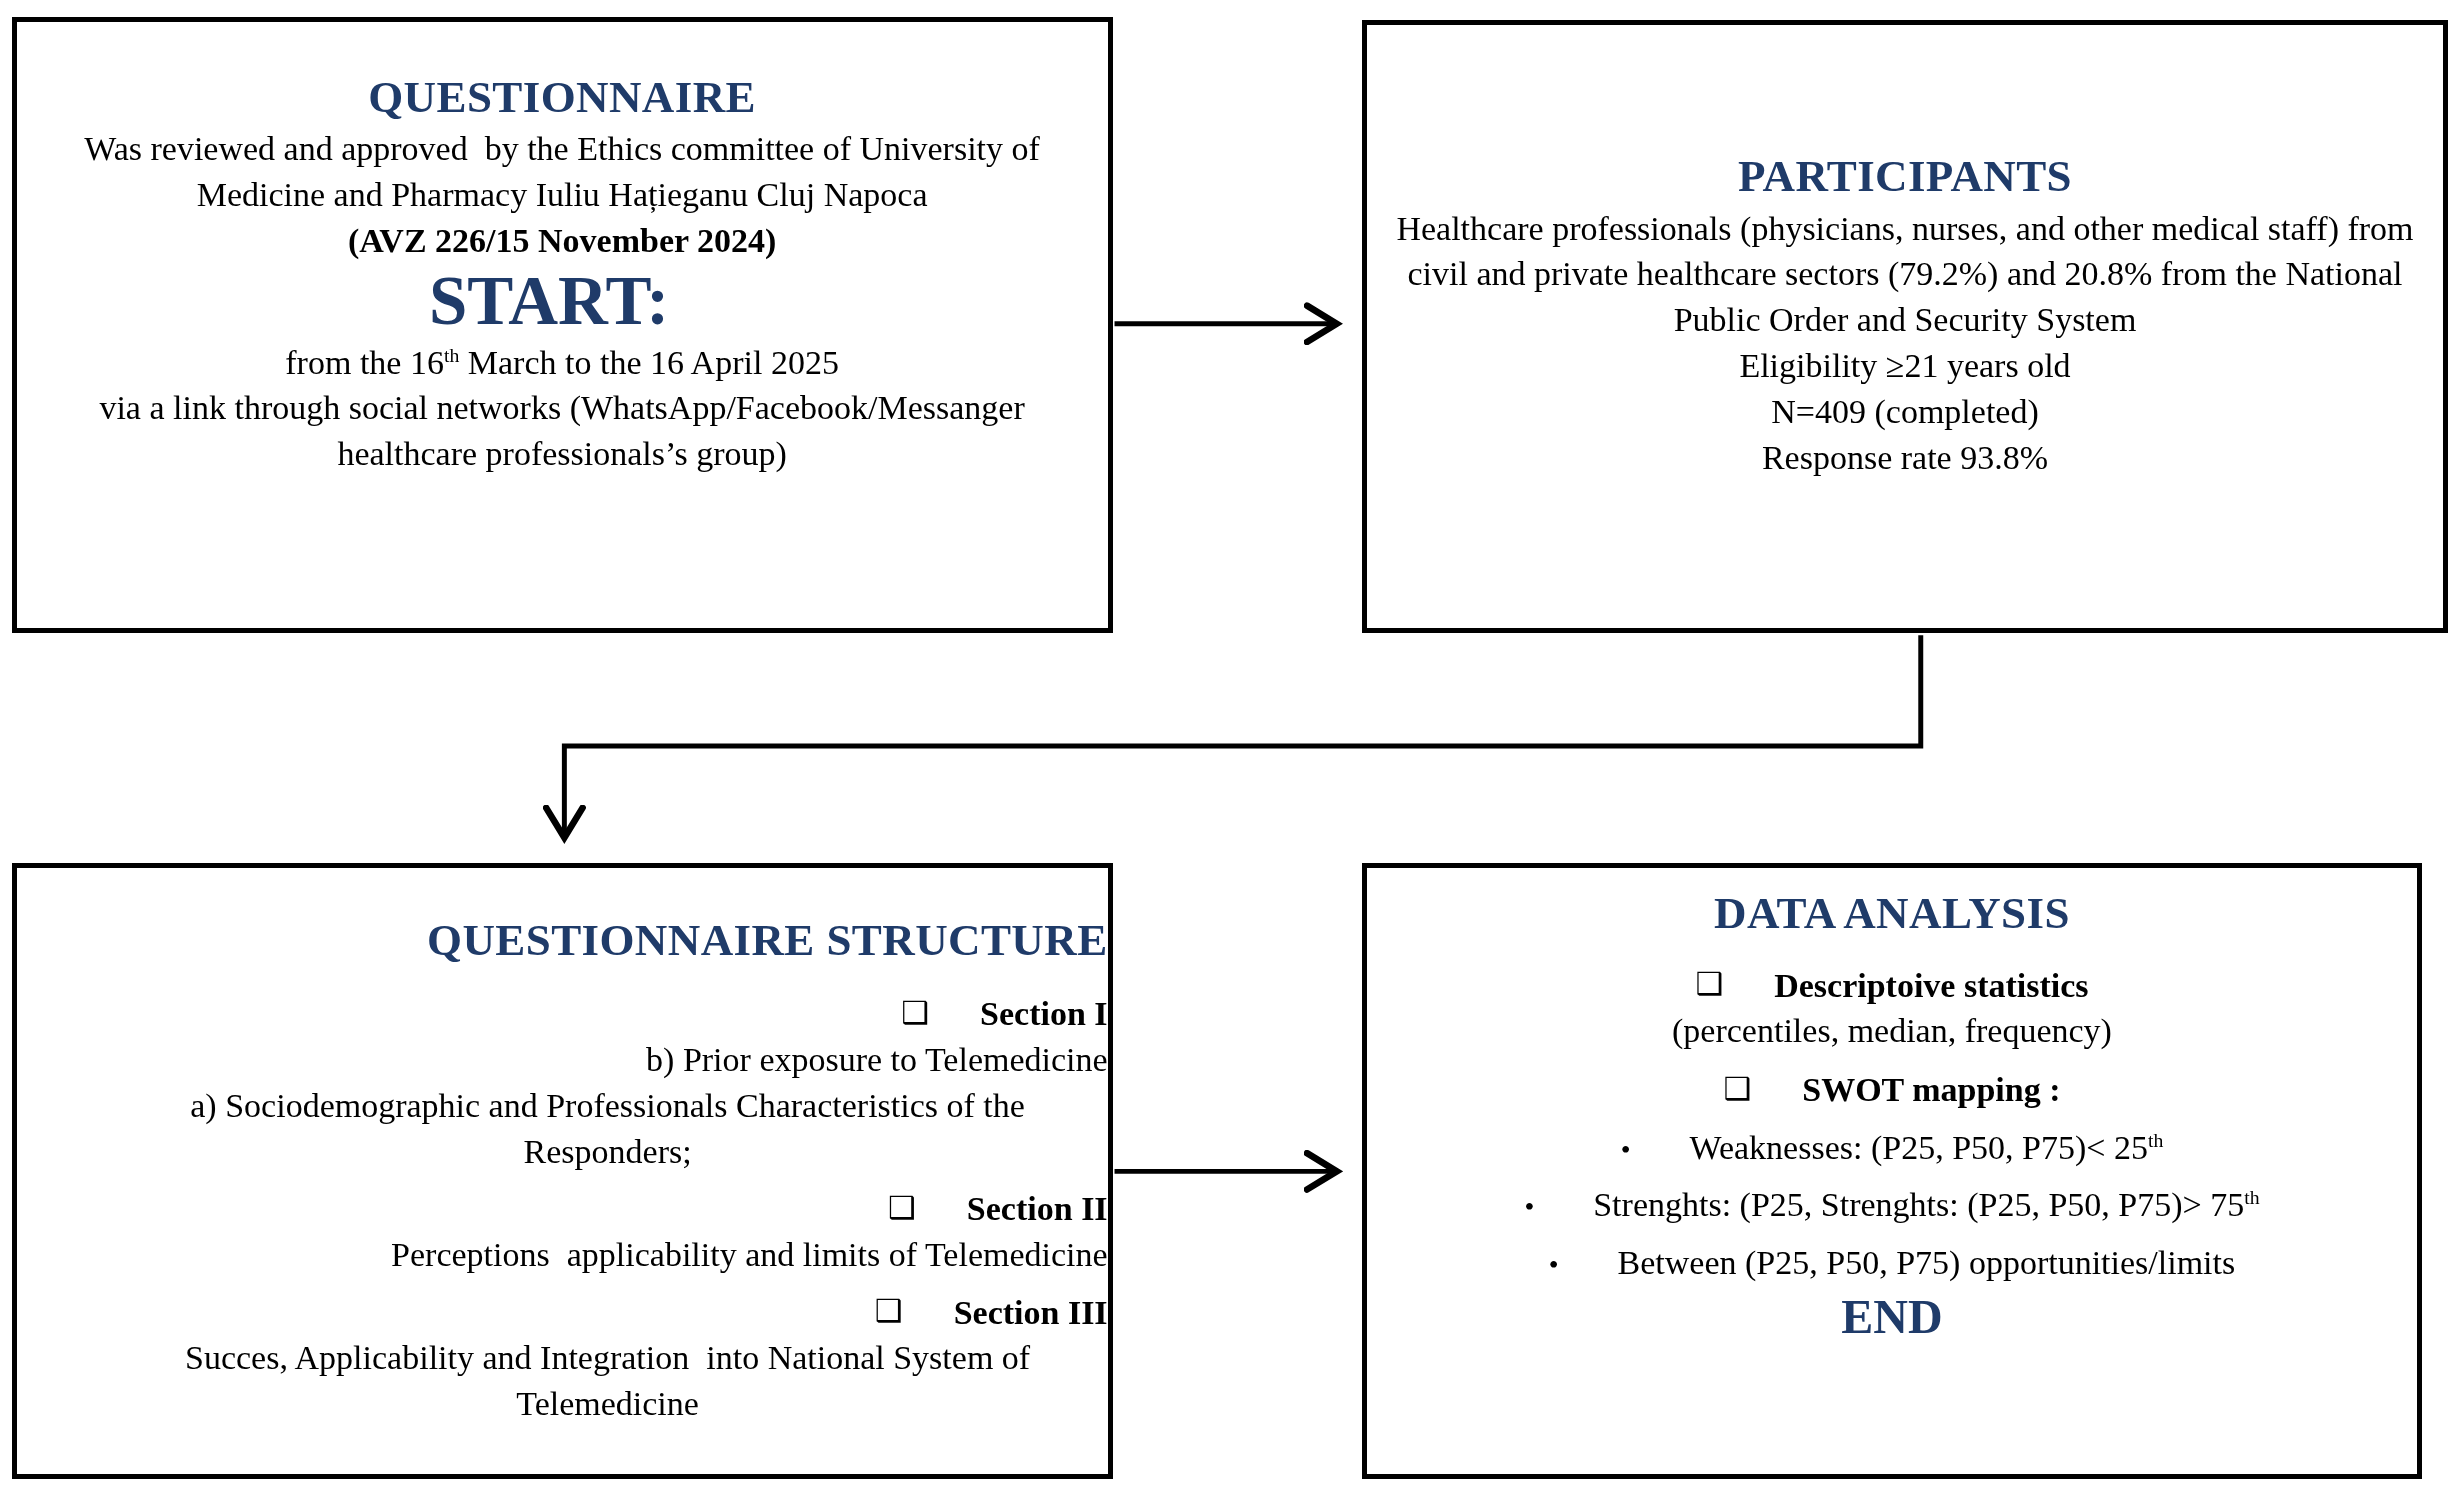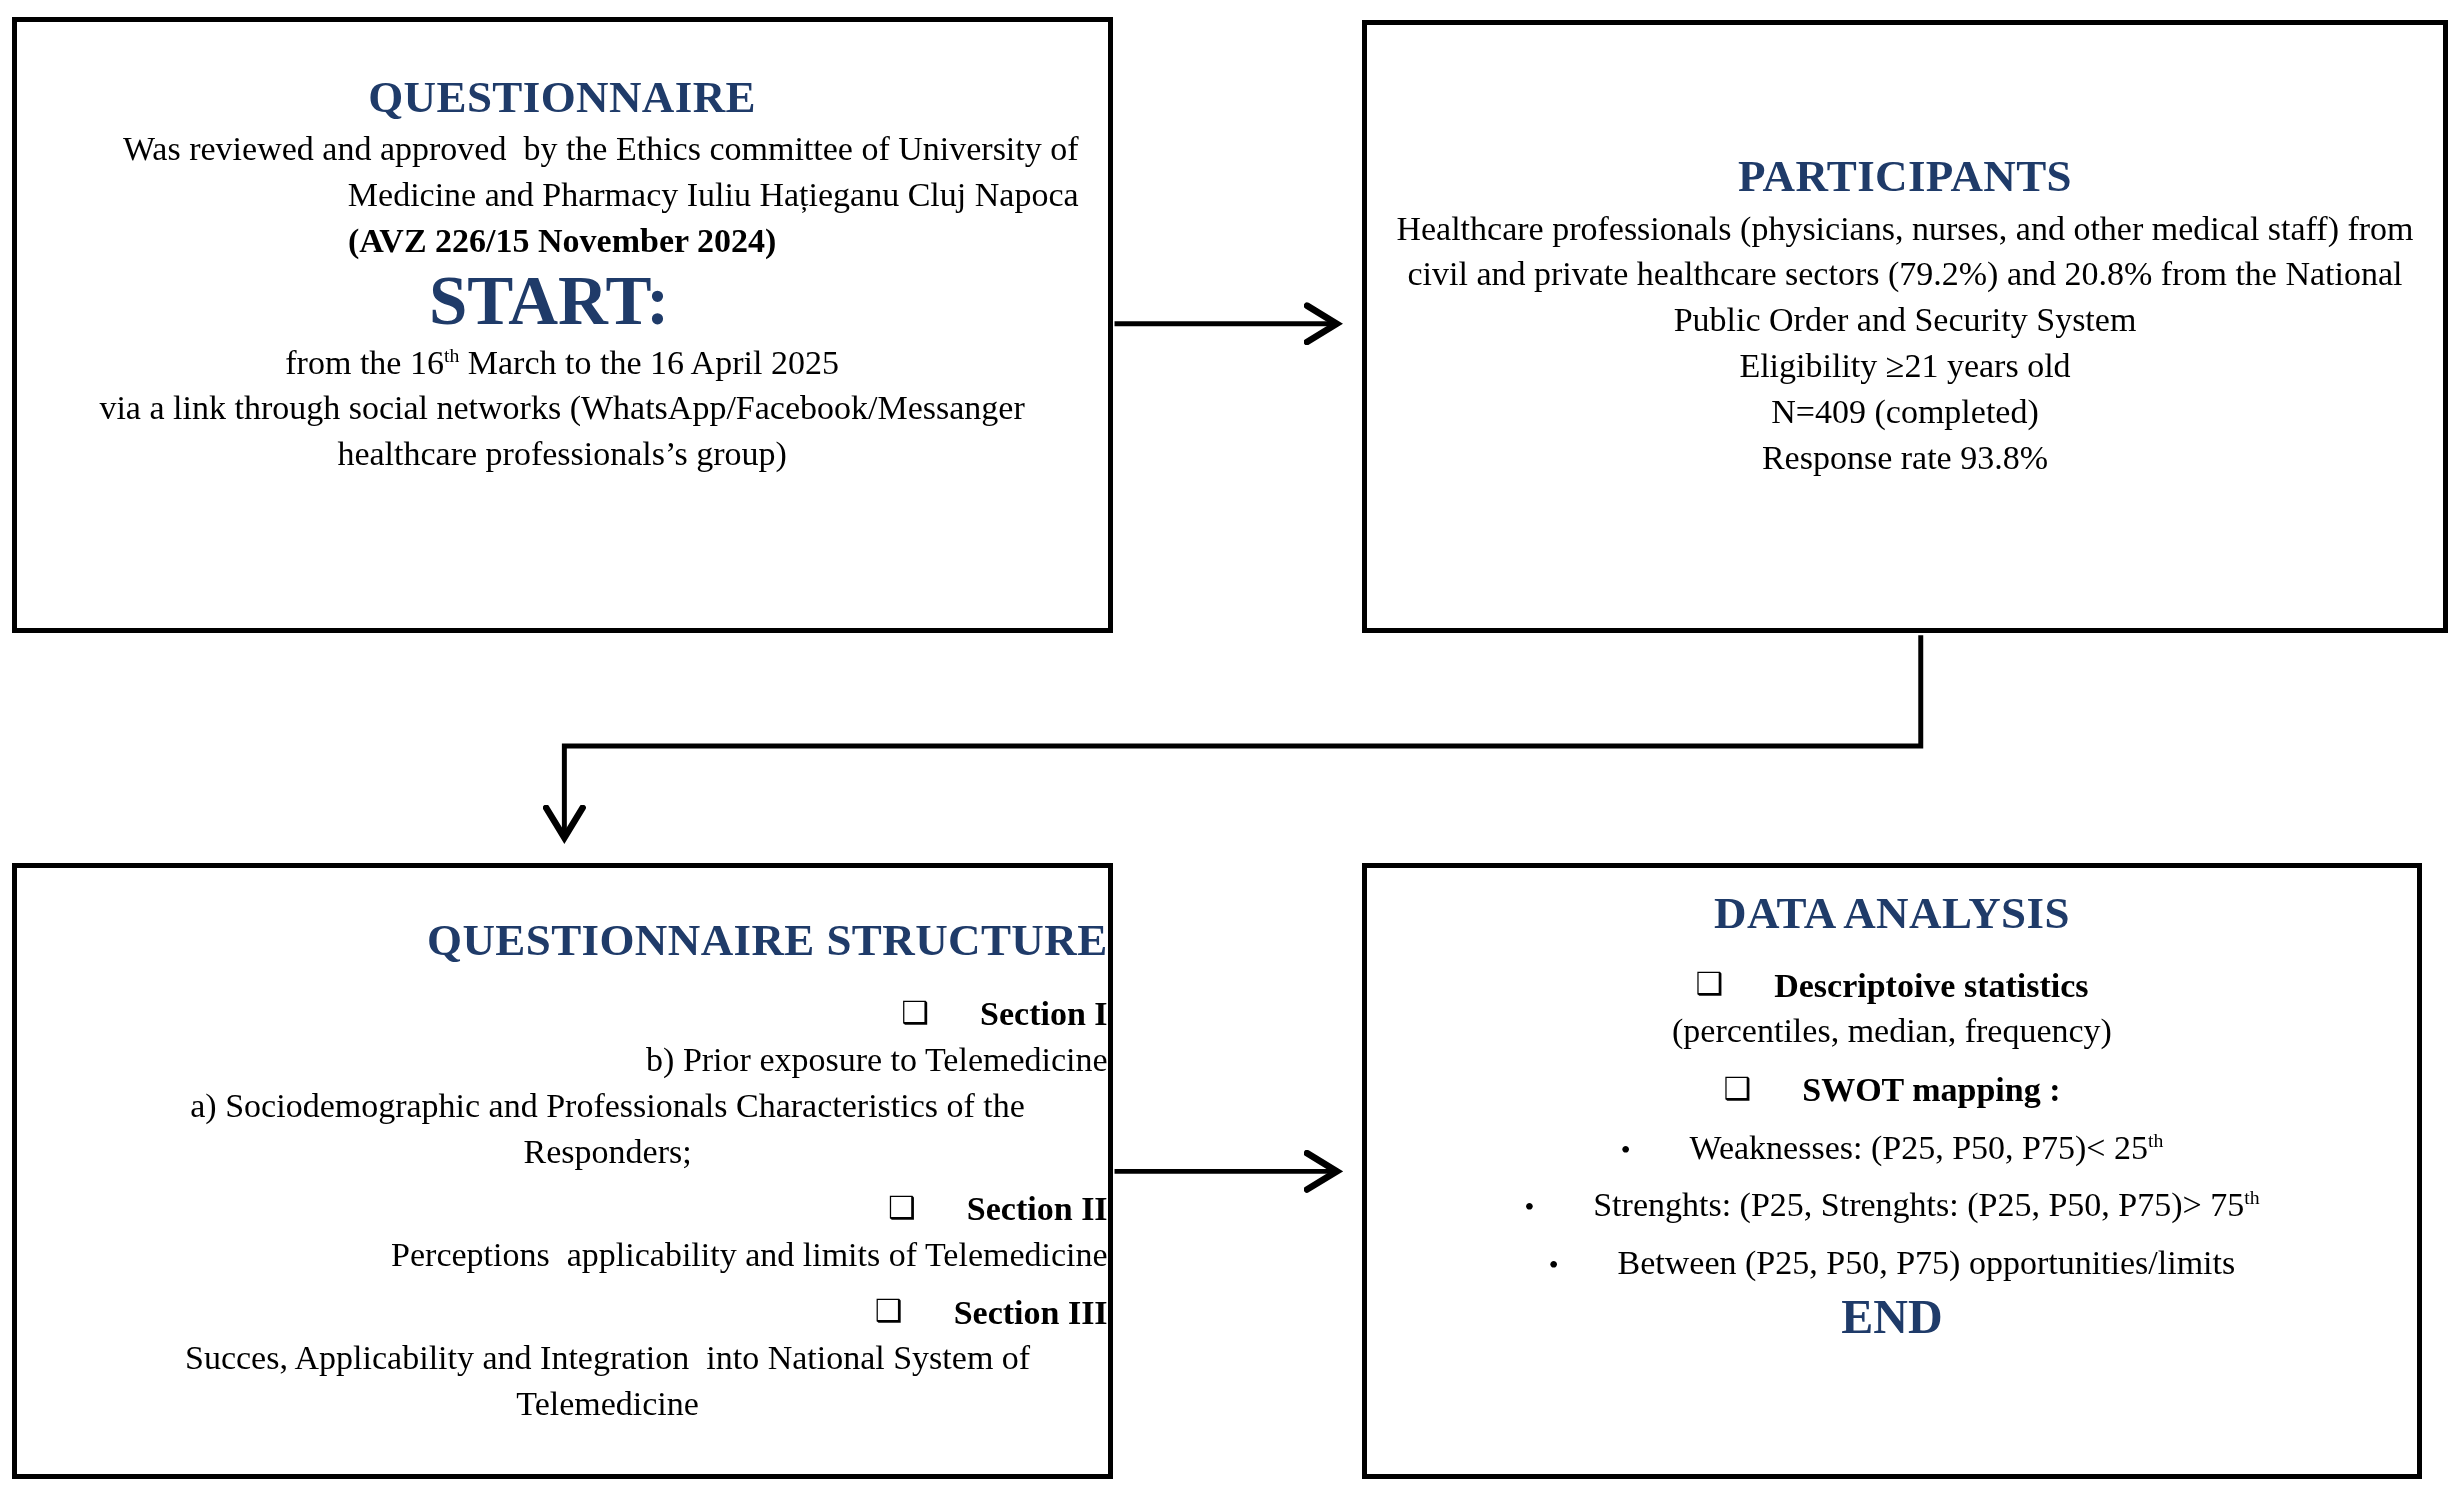--- a/index.html
+++ b/index.html
@@ -28,21 +28,21 @@
   .box-participants {left:1362px;top:20px;width:1086px;height:613px;padding-top:122px;}
   .box-structure    {left:11.6px;top:863px;width:1101px;height:616px;padding-top:43px;align-items:flex-end;}
   .box-analysis     {left:1362px;top:863px;width:1060px;height:616px;padding-top:16px;}
   .box p{margin:0;white-space:pre-wrap;}
   .title{
     color:var(--navy);font-weight:bold;font-size:45px;line-height:1.3;
     letter-spacing:0.4px;
   }
   .body-text{font-size:34px;line-height:1.35;}
   .bold{font-weight:bold;}
-  .measure-1240{max-width:1033px;text-align:right;}
+  .measure-1240{max-width:1033px;}
   .measure-1270{max-width:1051px;}
   .measure-1180{max-width:979px;}
   .measure-1200{max-width:1000px;}
   .start-line{margin-top:16.5px;font-size:34px;line-height:1.3;display:flex;align-items:center;justify-content:center;}
   .start-word{color:var(--navy);font-weight:bold;font-size:69px;margin-right:26px;line-height:1.1;}
   .start-rest{font-weight:bold;font-size:37px;}
   .check-row{display:flex;align-items:center;justify-content:center;gap:51px;font-size:34px;line-height:1.35;}
   .check{font-family:"DejaVu Sans",sans-serif;font-size:31px;line-height:1;position:relative;top:-1.7px;}
   .bullet-row{display:flex;align-items:baseline;justify-content:center;gap:59px;font-size:34px;line-height:1.35;}
   .bullet{font-size:28px;line-height:1;}

